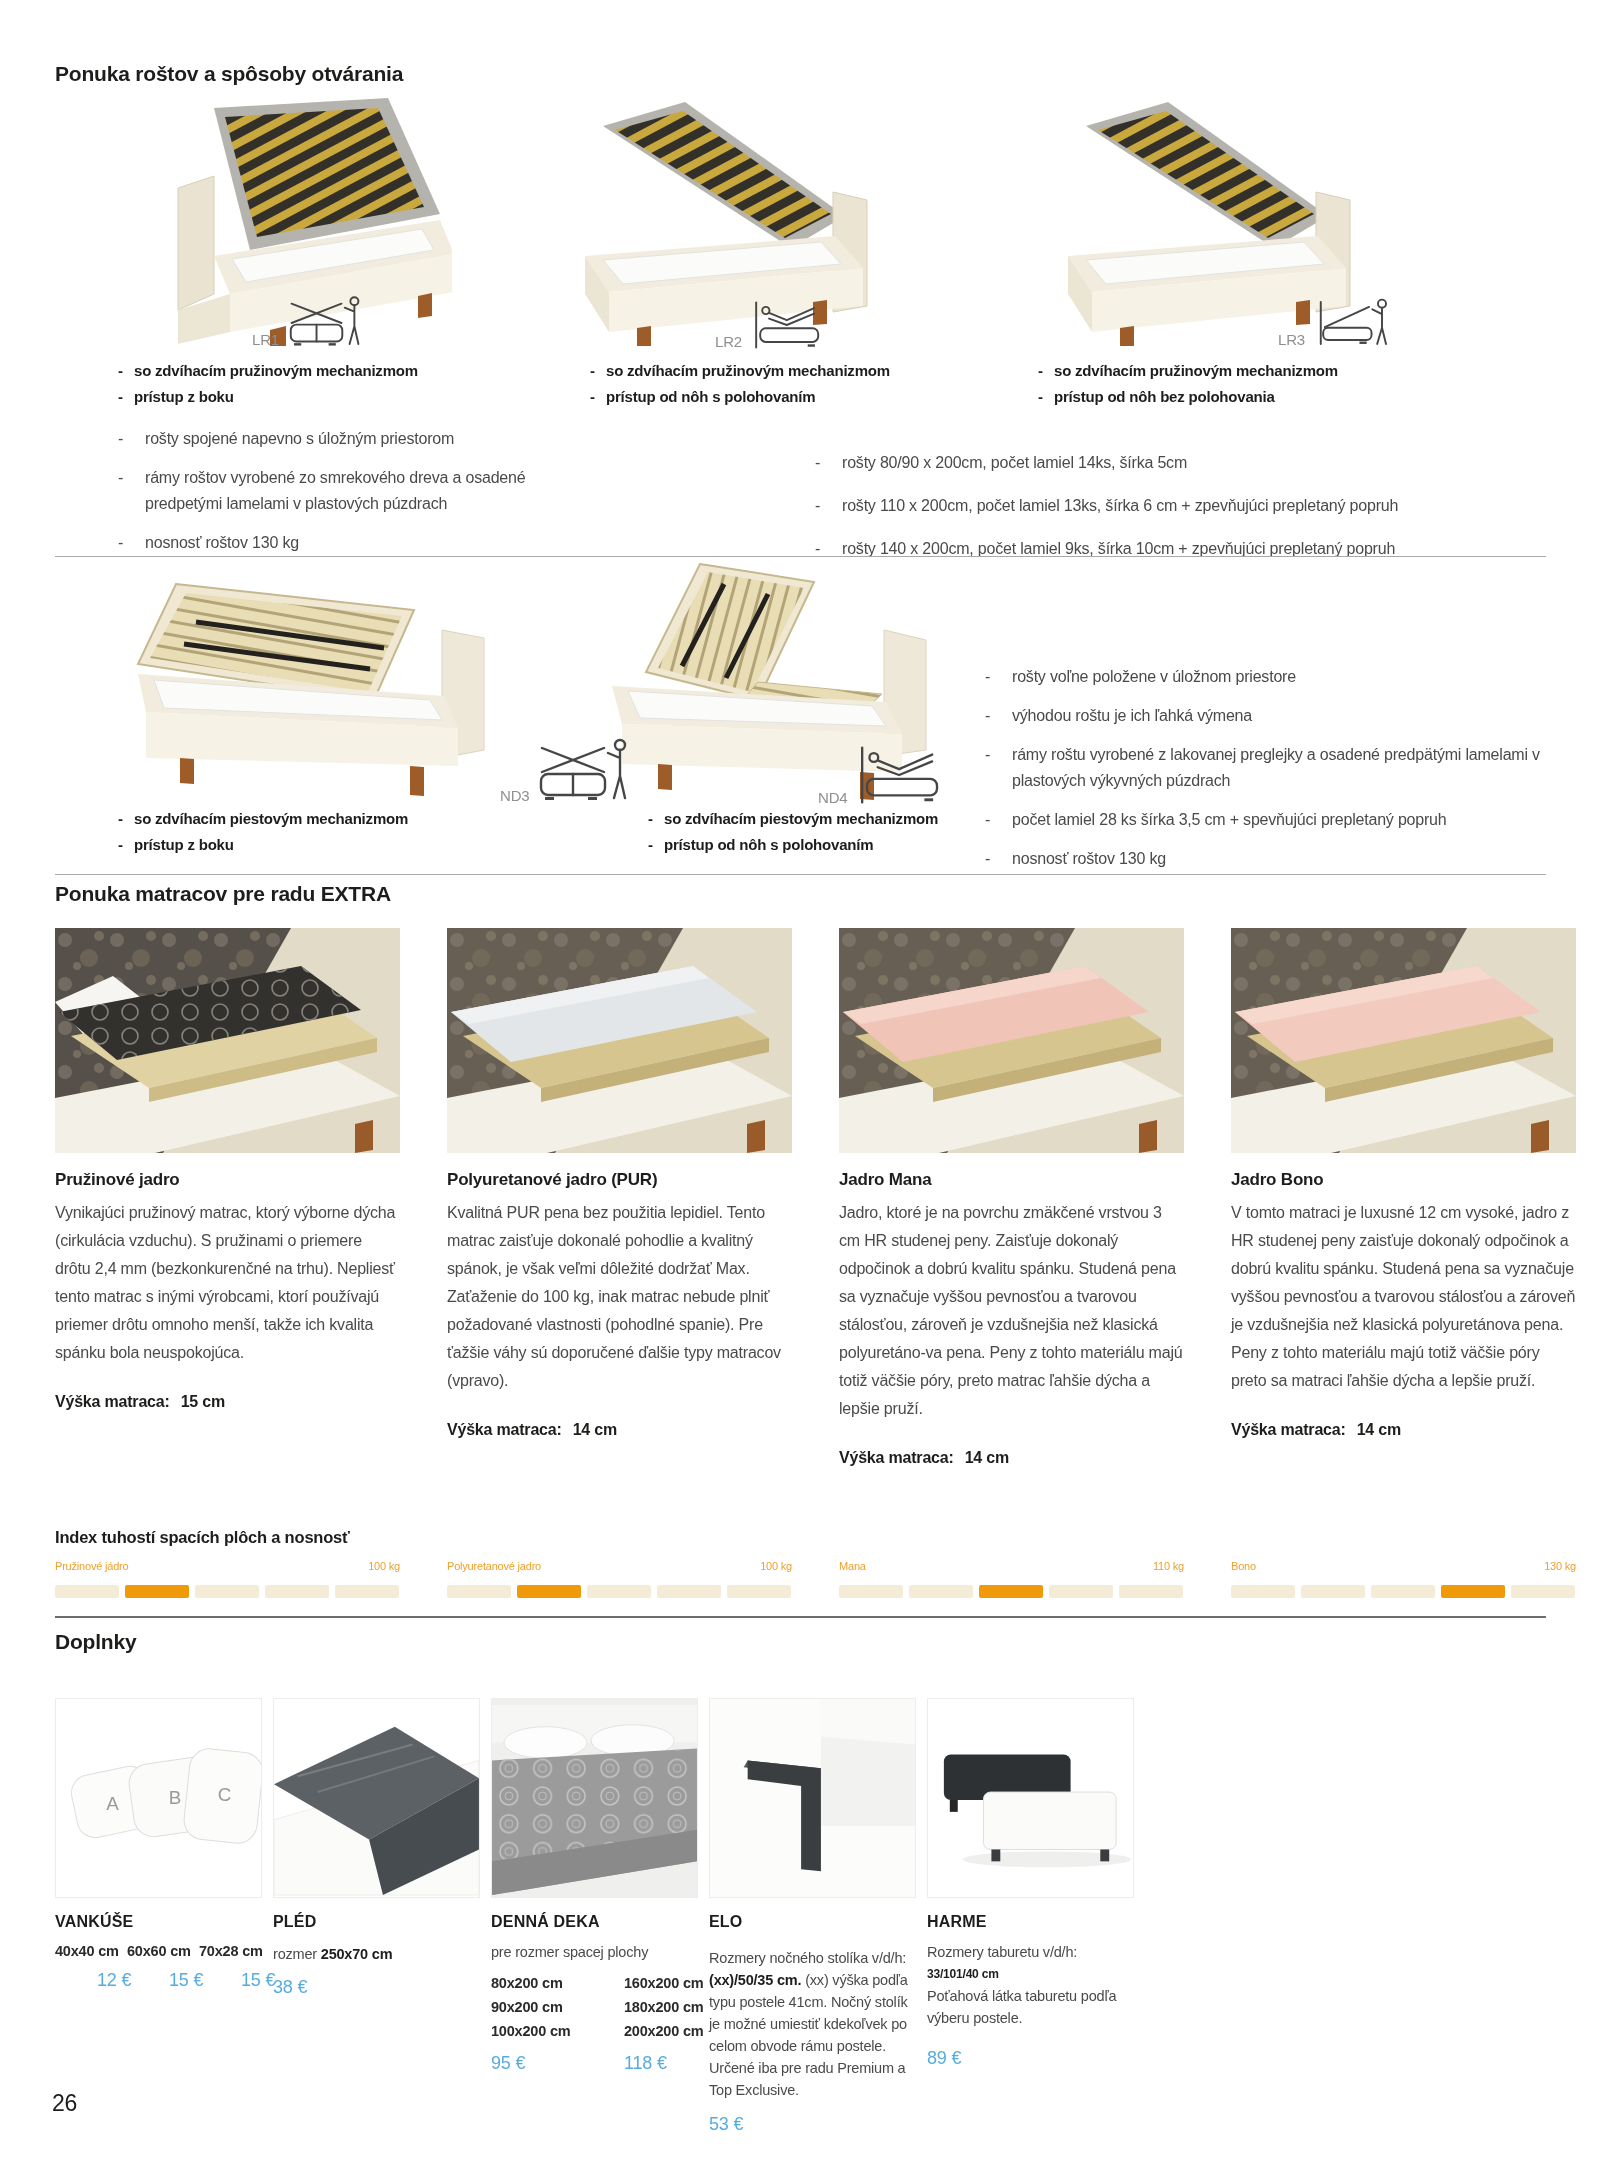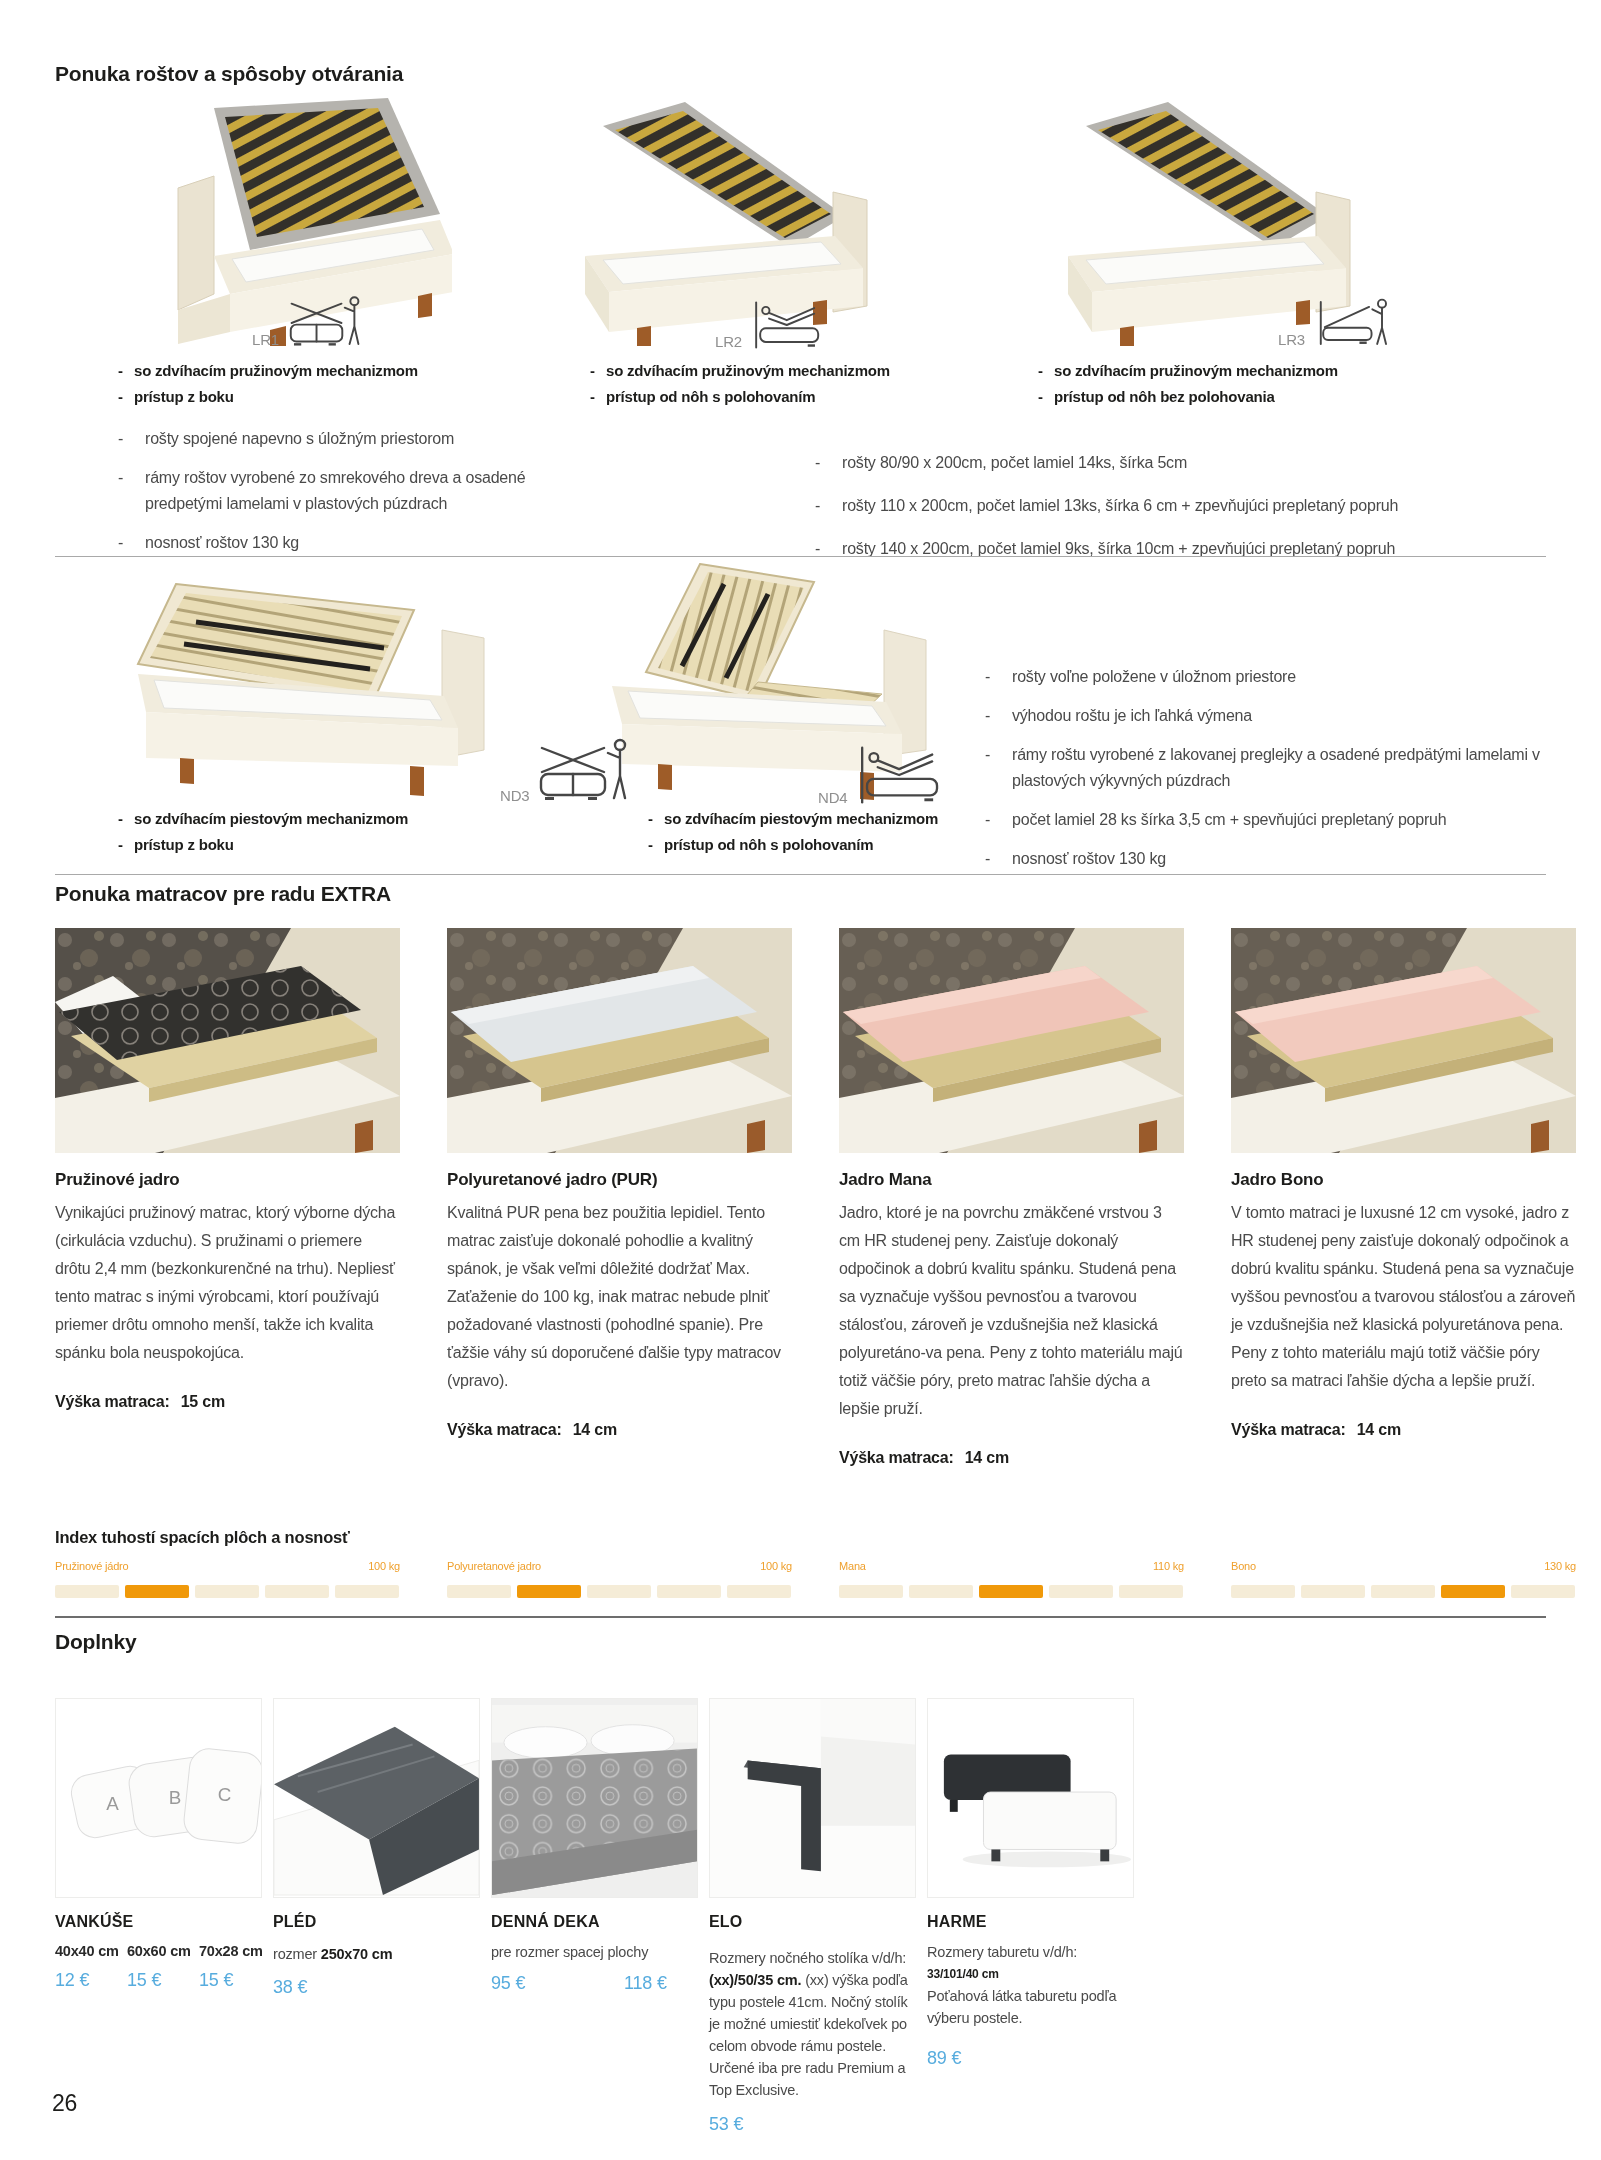--- a/index.html
+++ b/index.html
@@ -28,21 +28,21 @@
   .rating-bar{display:flex;gap:6px;margin-top:13px;}
   .seg{width:64px;height:13px;border-radius:2px;background:#f5ecd7;}
   .seg-on{background:#f0990a;}
   .dop-col{position:absolute;top:1698px;width:210px;}
   .dop-img{display:block;width:207px;height:200px;background:#fff;border:1px solid #ededeb;box-sizing:border-box;}
   .dop-name{font-size:16px;font-weight:700;margin-top:15px;letter-spacing:0.2px;color:#1d1d1b;}
   .dop-sub{font-size:14.5px;line-height:22px;color:#4a4a4a;margin-top:12px;}
   .dop-sub b{color:#1d1d1b;}
   .size-row{display:flex;margin-top:12px;}
   .size-row span{width:72px;font-size:14.5px;font-weight:700;color:#2a2a2a;flex:none;}
-  .price-row{display:flex;margin-top:11px;}
+  .price-row{display:flex;margin-top:11px;margin-left:42px;}
   .price-row span{width:72px;flex:none;}
   .price{font-size:18px;color:#57acde;}
   .deka-grid{display:flex;margin-top:8px;}
   .deka-grid .dcol{width:133px;flex:none;}
   .deka-grid div{font-size:14.5px;font-weight:700;color:#2a2a2a;line-height:24px;}
   .deka-prices{display:flex;margin-top:10px;}
   .deka-prices span{width:133px;flex:none;}
   .dim-line{font-size:12px;font-weight:700;color:#1d1d1b;line-height:22px;}
   .page-num{font-size:23px;color:#1d1d1b;}
 </style>
@@ -493,20 +493,32 @@
       <rect width="207" height="200" fill="#efefee"></rect>
       <rect x="0" y="6" width="207" height="38" fill="#f6f6f4"></rect>
       <ellipse cx="54" cy="44" rx="42" ry="16" fill="#fdfdfd" stroke="#e3e3e3"></ellipse>
       <ellipse cx="142" cy="42" rx="42" ry="16" fill="#fcfcfc" stroke="#e3e3e3"></ellipse>
       <polygon points="0,62 207,50 207,164 0,198" fill="#9b9b9b"></polygon>
       <polygon points="0,62 207,50 207,164 0,198" fill="url(#p-swirl)"></polygon>
       <polygon points="0,164 207,132 207,164 0,198" fill="#8a8a8a"></polygon>
     </svg>
     <div class="dop-name">DENNÁ DEKA</div>
     <div class="dop-sub" style="margin-top:10px">pre rozmer spacej plochy</div>
+    <div class="deka-grid">
+      <div class="dcol">
+        <div>80x200 cm</div>
+        <div>90x200 cm</div>
+        <div>100x200 cm</div>
+      </div>
+      <div class="dcol">
+        <div>160x200 cm</div>
+        <div>180x200 cm</div>
+        <div>200x200 cm</div>
+      </div>
+    </div>
     <div class="deka-prices">
       <span class="price">95 €</span>
       <span class="price">118 €</span>
     </div>
   </div>
 
   <div class="dop-col" style="left:709px">
     <svg class="dop-img" viewBox="0 0 207 200">
       <rect width="207" height="200" fill="#fcfcfb"></rect>
       <rect x="112" y="0" width="95" height="128" fill="#f2f2f0"></rect>

